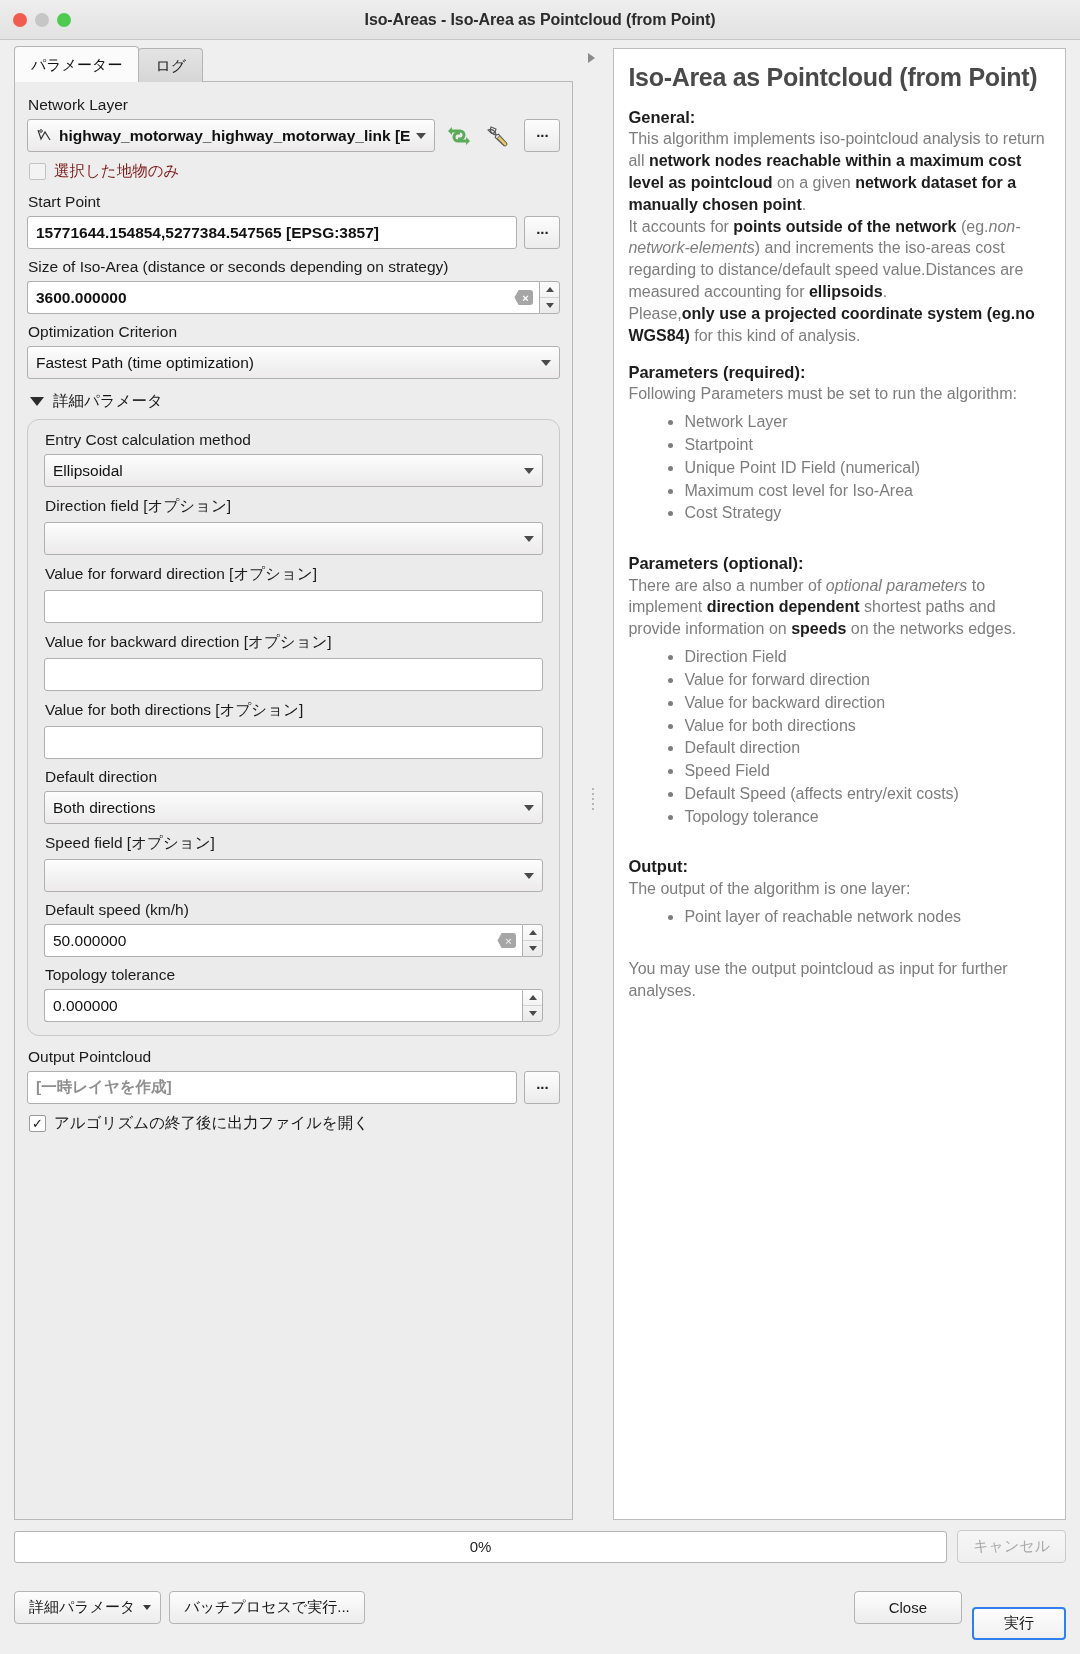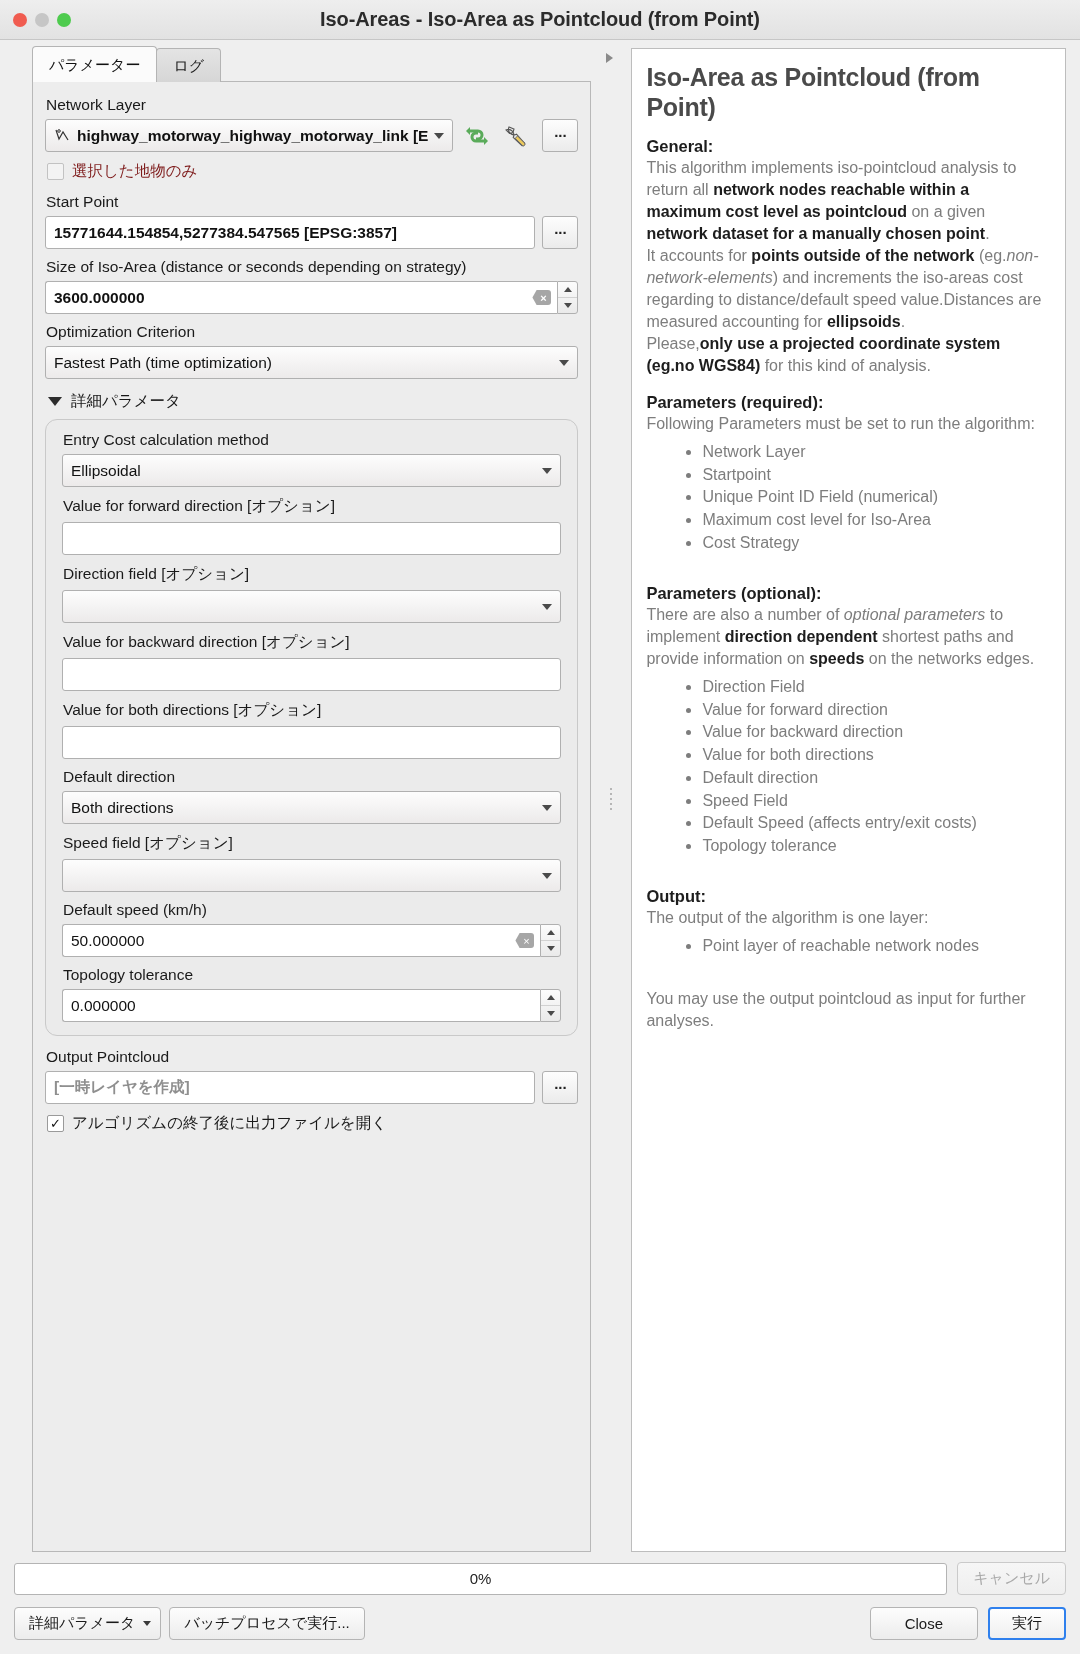--- a/index.html
+++ b/index.html
@@ -25,28 +25,28 @@
     position: relative;
     flex: 0 0 40px;
   }
   .traffic { display: flex; gap: 8px; margin-left: 13px; }
   .dot { width: 14px; height: 14px; border-radius: 50%; }
   .dot.red { background: #f05c50; }
   .dot.yellow { background: #c6c6c6; }
   .dot.green { background: #4ecb4e; }
   .title-text {
     position: absolute; left: 0; right: 0; text-align: center;
-    font-size: 20px; font-weight: bold; color: #2b2b2b;
+    font-size: 16px; font-weight: bold; color: #2b2b2b;
     letter-spacing: -0.1px;
   }
   
   .body-area {
     flex: 1 1 auto;
     display: flex;
-    padding: 8px 14px 0 32px;
+    padding: 8px 14px 0 14px;
     gap: 9px;
     min-height: 0;
   }
   .left-col {
     width: 615px;
     display: flex; flex-direction: column;
     min-height: 0;
   }
   
   .tabbar { display: flex; align-items: flex-end; height: 34px; position: relative; z-index: 2; }
@@ -226,21 +226,22 @@
   }
   .btn.disabled { color: #a9a9a9; background: linear-gradient(#f6f6f6, #efefef); border-color: #cacaca; }
   .btn-row { display: flex; align-items: center; }
   .btn-left { display: flex; gap: 8px; }
   .btn-right { margin-left: auto; display: flex; gap: 10px; align-items: center; }
   .btn.menu { padding-right: 9px; }
   .btn.menu .caret { margin-left: 8px; border-top-color: #3a3a3a; border-left-width: 4.5px; border-right-width: 4.5px; border-top-width: 5.5px;}
   .btn.primary {
     border: 2px solid #2f80ed;
     background: linear-gradient(#fefefe, #f0f0f0);
-    padding: 0 22px;
+    padding: 0 30px;
+    margin-top: 32px;
   }
   .btn.close-b { padding: 0 34px; }
   .btn.cancel-b { padding: 0 15px; }
 </style>
 </head>
 <body>
 
 <div class="window">
 
   <div class="titlebar">
@@ -344,30 +345,30 @@
 
           <div class="row">
             <span class="lbl">Entry Cost calculation method</span>
             <div class="combo">
               <span class="cval">Ellipsoidal</span>
               <span class="caret"></span>
             </div>
           </div>
 
           <div class="row">
-            <span class="lbl">Value for forward direction [オプション]</span>
-            <div class="txt"></div>
-          </div>
-
-          <div class="row">
             <span class="lbl">Direction field [オプション]</span>
             <div class="combo">
               <span class="cval"></span>
               <span class="caret"></span>
             </div>
+          </div>
+
+          <div class="row">
+            <span class="lbl">Value for forward direction [オプション]</span>
+            <div class="txt"></div>
           </div>
 
           <div class="row">
             <span class="lbl">Value for backward direction [オプション]</span>
             <div class="txt"></div>
           </div>
 
           <div class="row">
             <span class="lbl">Value for both directions [オプション]</span>
             <div class="txt"></div>

